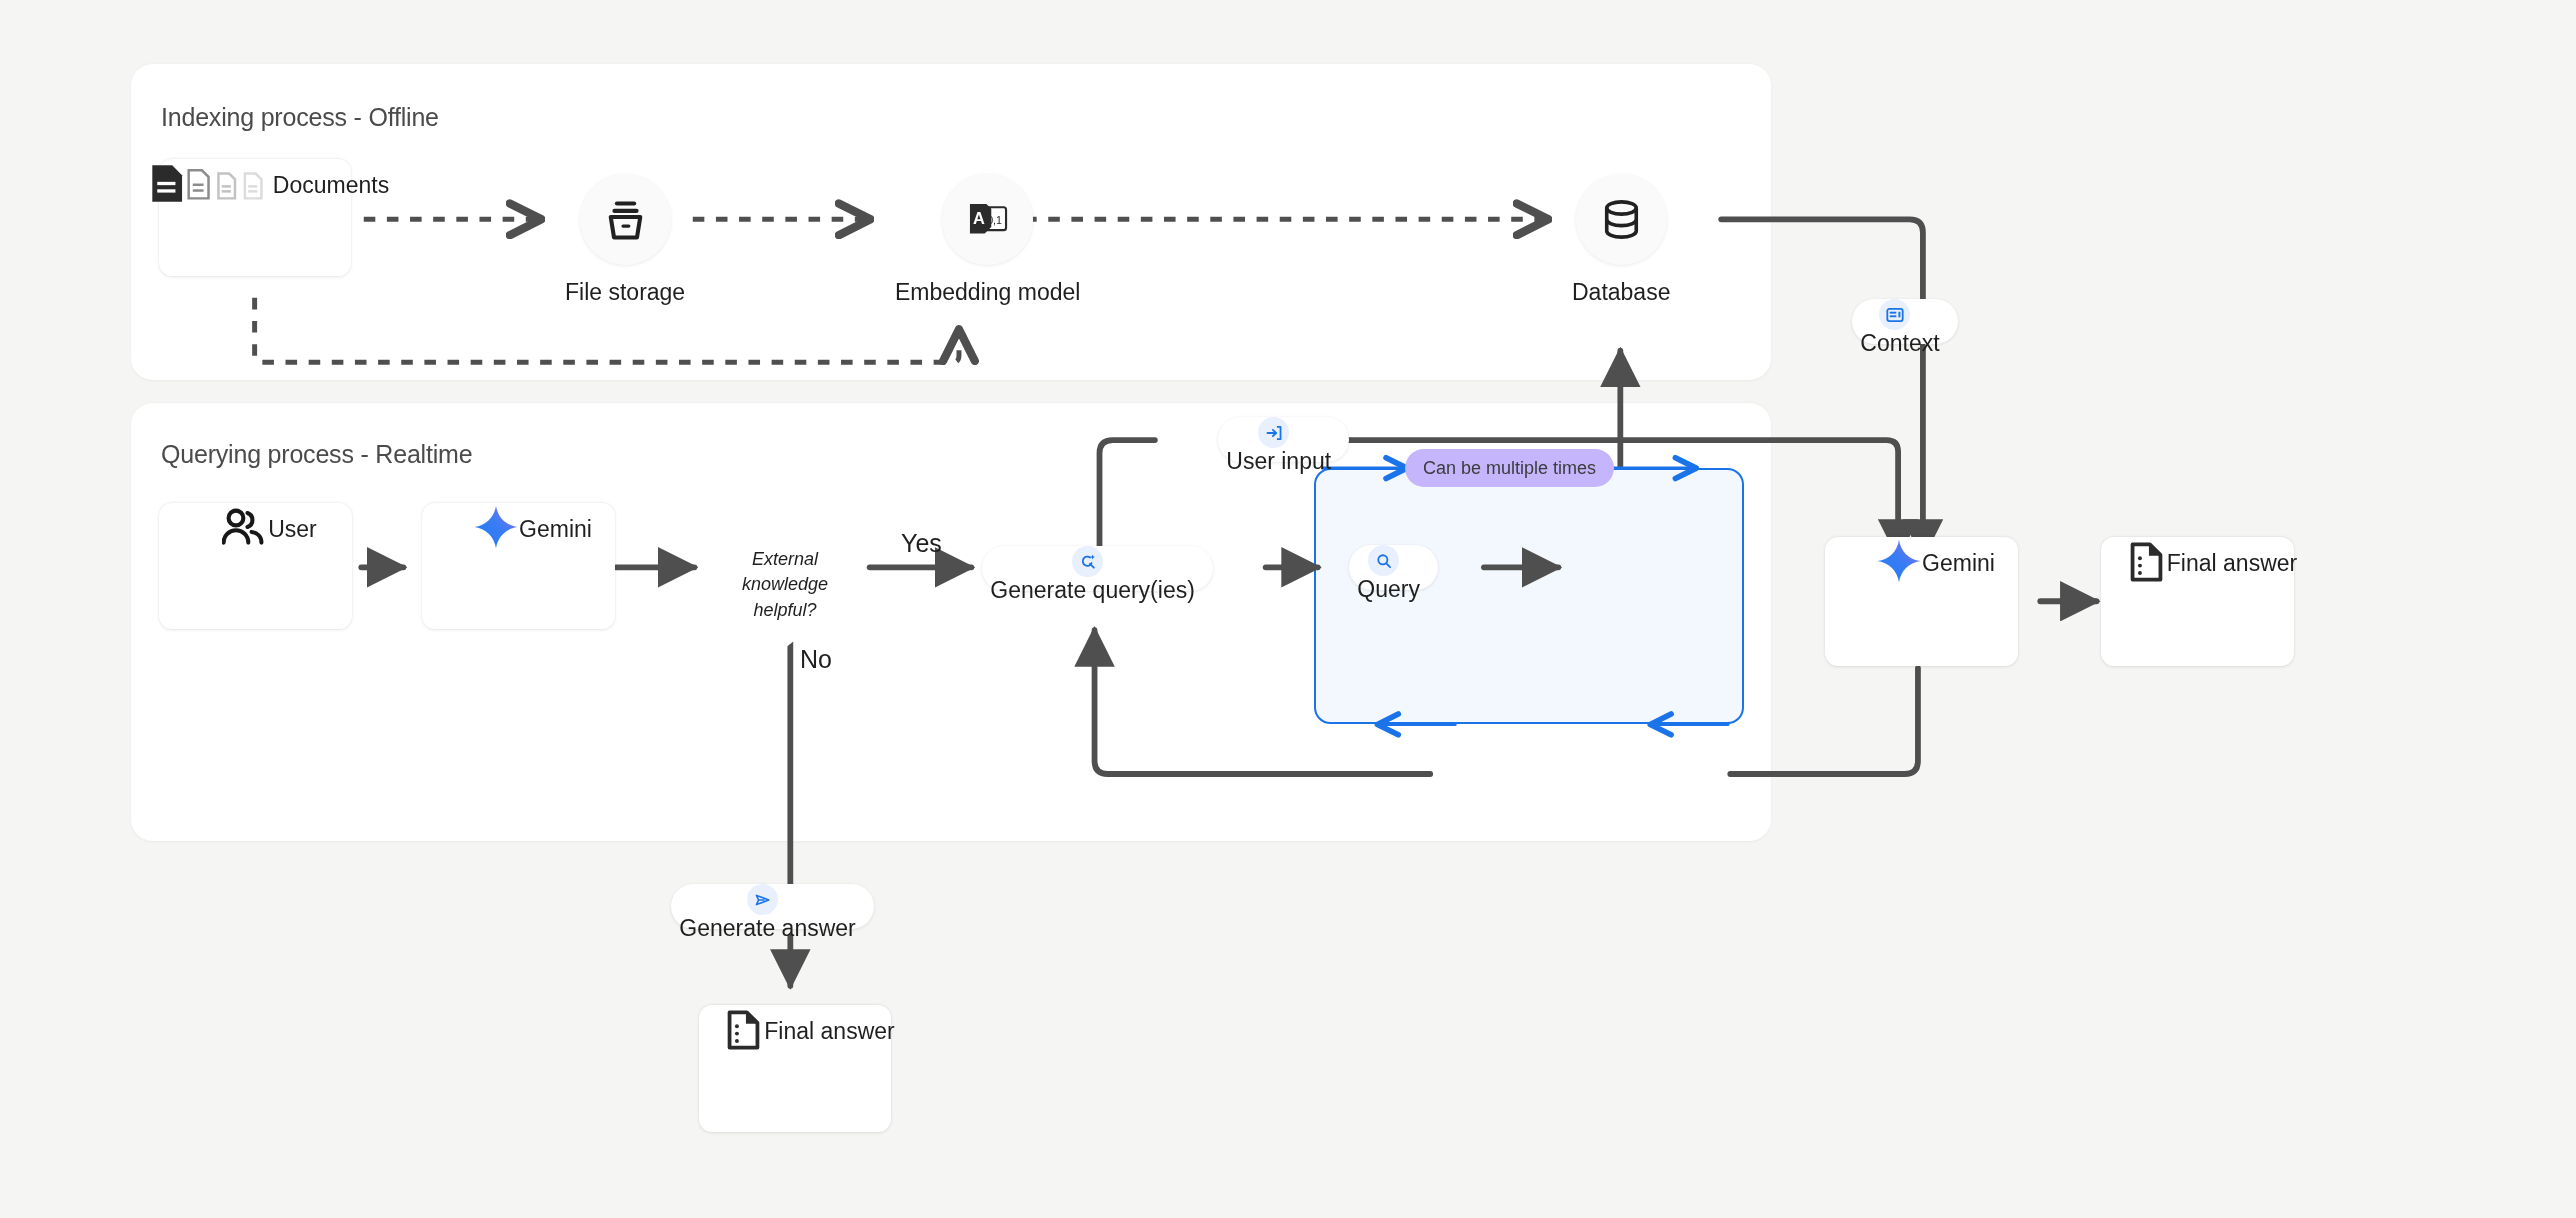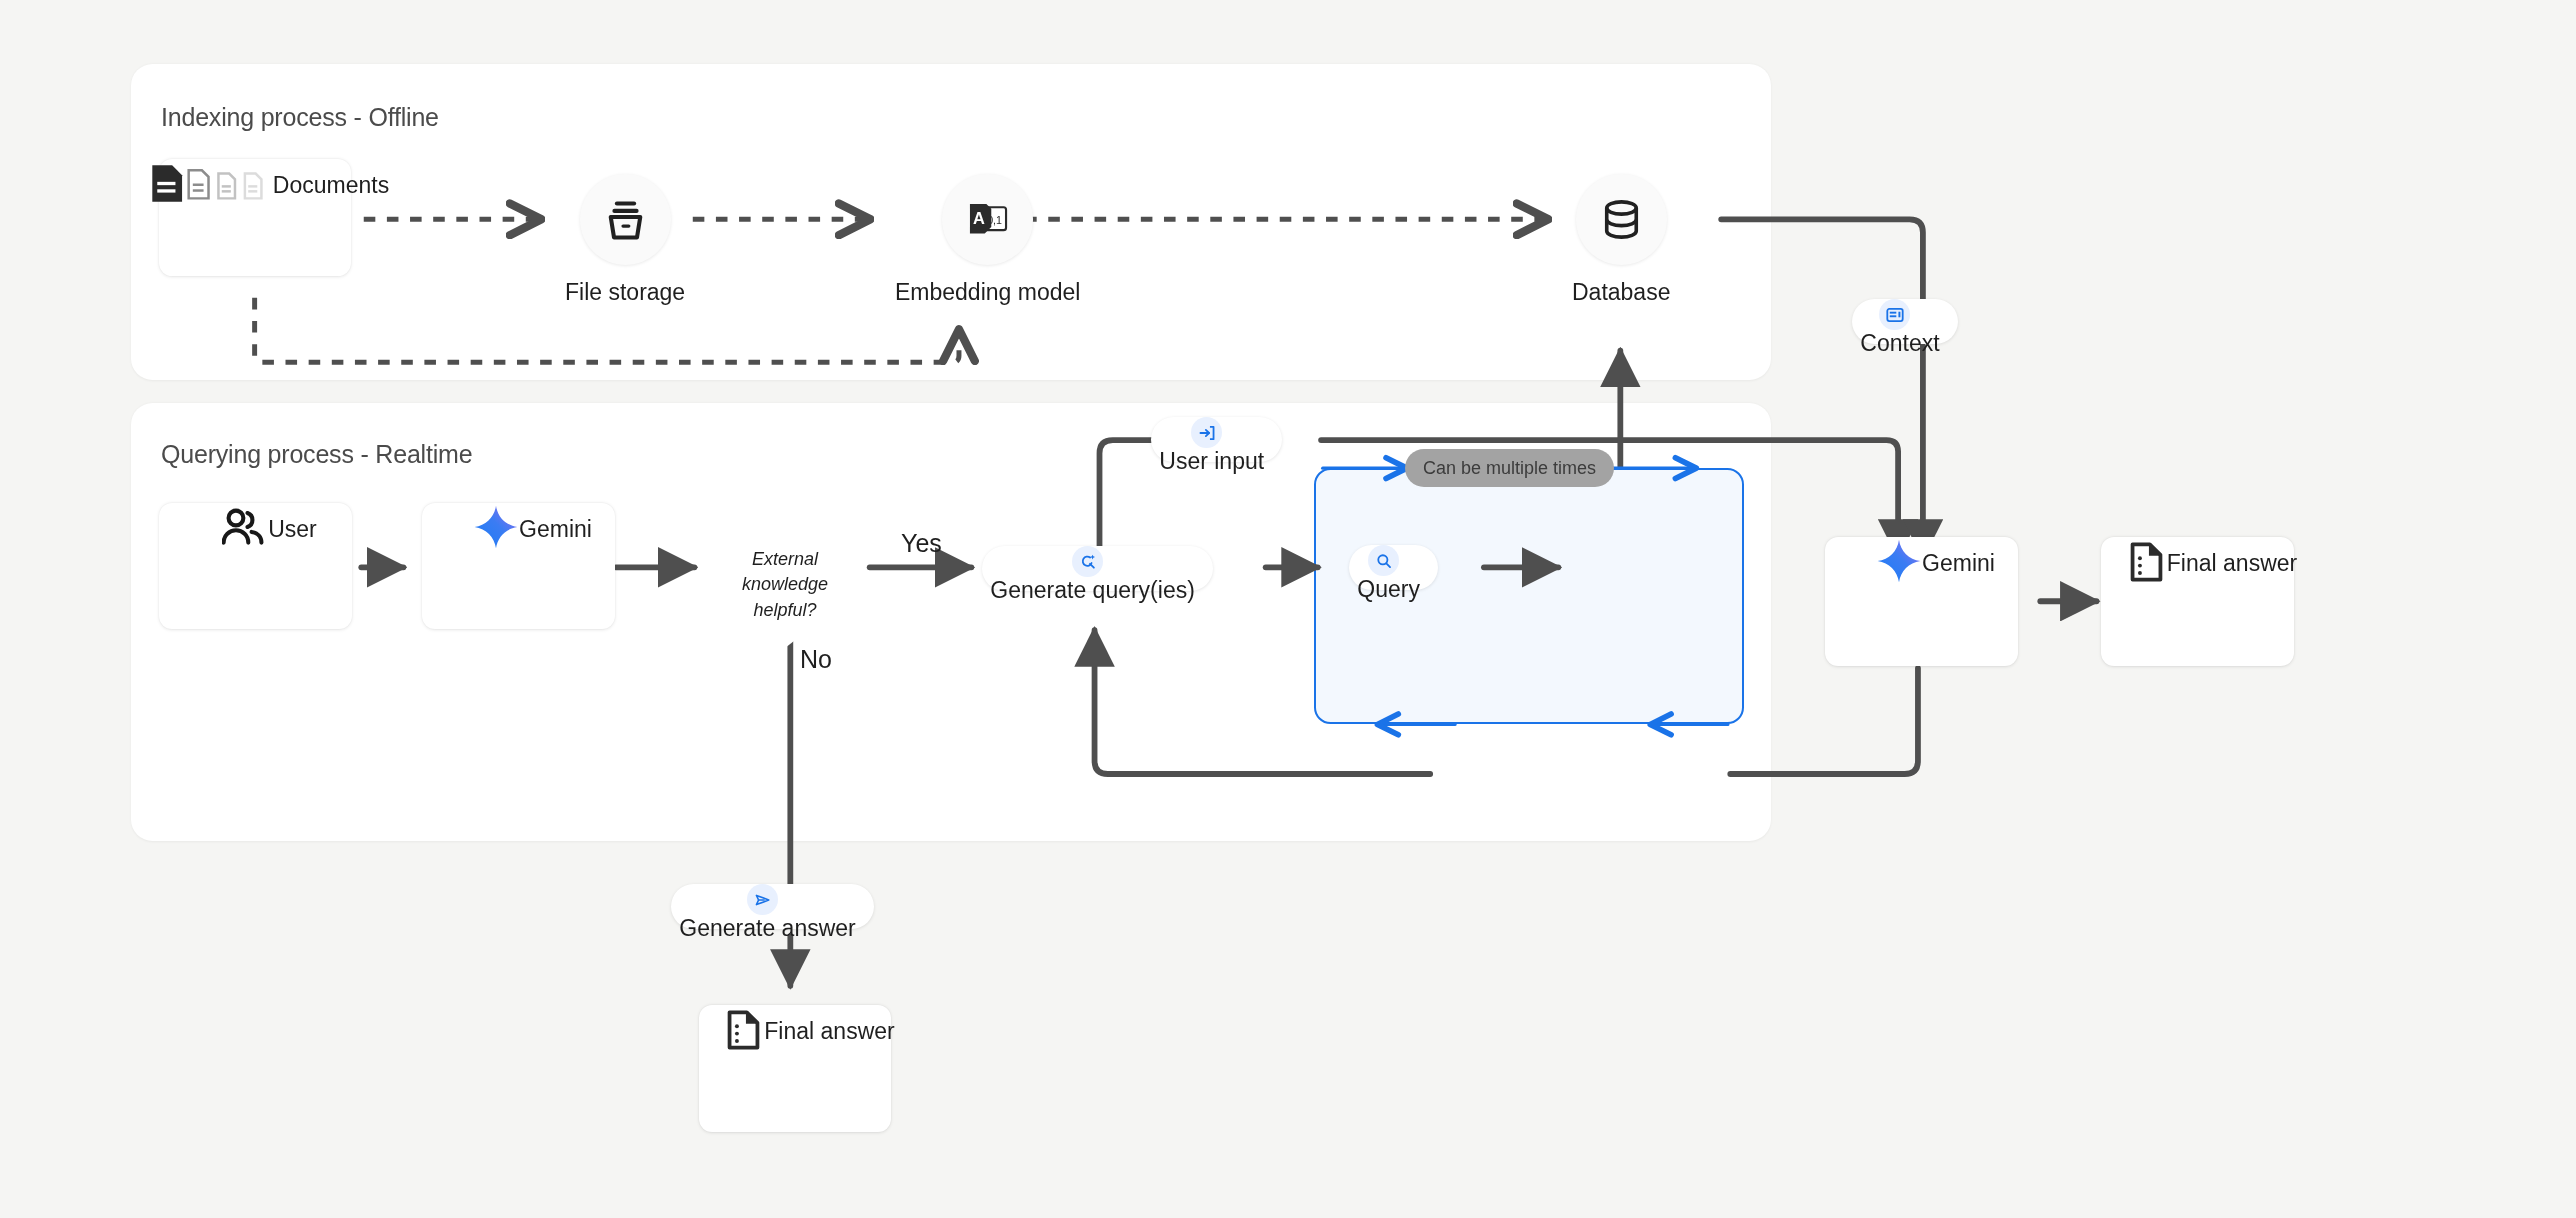--- a/index.html
+++ b/index.html
@@ -83,21 +83,21 @@
   .pill .pill-icon{
     width:31px;height:31px;border-radius:50%;
     background:#e8f0fe;
     display:flex;align-items:center;justify-content:center;
     margin-right:10px;flex:none;
   }
   .pill .pill-text{font-size:23px;color:#1f1f1f;}
 
   .plain-pill{
     position:absolute;
-    background:#a3a3a3;
+    background:#c4b5fd;
     border-radius:826px;
     height:38px;
     display:flex;align-items:center;
     padding:0 18px;
     font-size:18px;color:#3c3c3c;
     white-space:nowrap;
   }
 
   
   #decision{
@@ -314,21 +314,21 @@
     <span class="pill-icon">
       <svg width="18" height="18" viewBox="0 0 22 22">
         <path d="M13.6 5.6 a5.6 5.6 0 1 0 1.8 6.6" fill="none" stroke="#1a73e8" stroke-width="2.2" stroke-linecap="round"></path>
         <line x1="13.4" y1="13.2" x2="18.2" y2="18" stroke="#1a73e8" stroke-width="2.2" stroke-linecap="round"></line>
         <path d="M16.6 2 l0.9 2.1 l2.1 0.9 l-2.1 0.9 l-0.9 2.1 l-0.9 -2.1 l-2.1 -0.9 l2.1 -0.9 z" fill="#1a73e8"></path>
       </svg>
     </span>
     <span class="pill-text">Generate query(ies)</span>
   </div>
 
-  <div class="pill" id="pill-user-input" style="left:1151px;top:417px;">
+  <div class="pill" id="pill-user-input" style="left:1218px;top:417px;">
     <span class="pill-icon">
       <svg width="18" height="18" viewBox="0 0 22 22">
         <path d="M14.6 3.4 h4.4 v15.2 h-4.4" fill="none" stroke="#1a73e8" stroke-width="2.2" stroke-linejoin="round"></path>
         <line x1="3" y1="11" x2="13.4" y2="11" stroke="#1a73e8" stroke-width="2.2" stroke-linecap="round"></line>
         <path d="M9.6 7.2 L13.6 11 L9.6 14.8" fill="none" stroke="#1a73e8" stroke-width="2.2" stroke-linecap="round" stroke-linejoin="round"></path>
       </svg>
     </span>
     <span class="pill-text">User input</span>
   </div>
 

